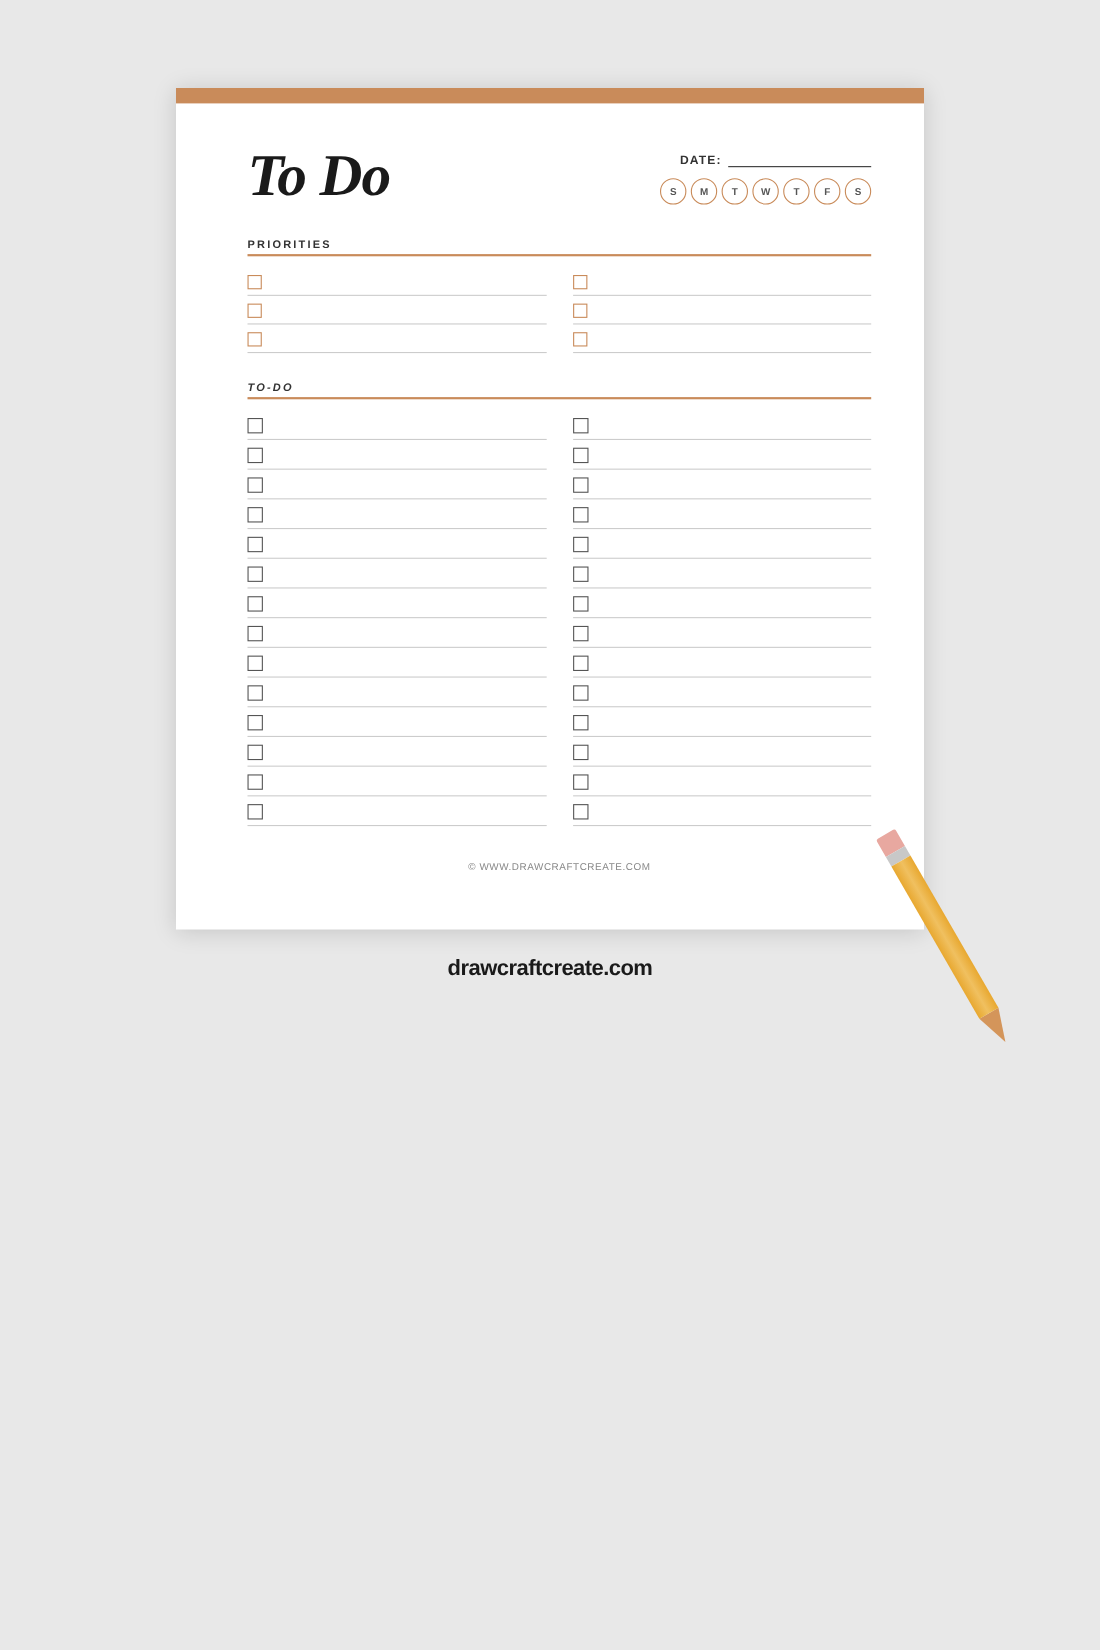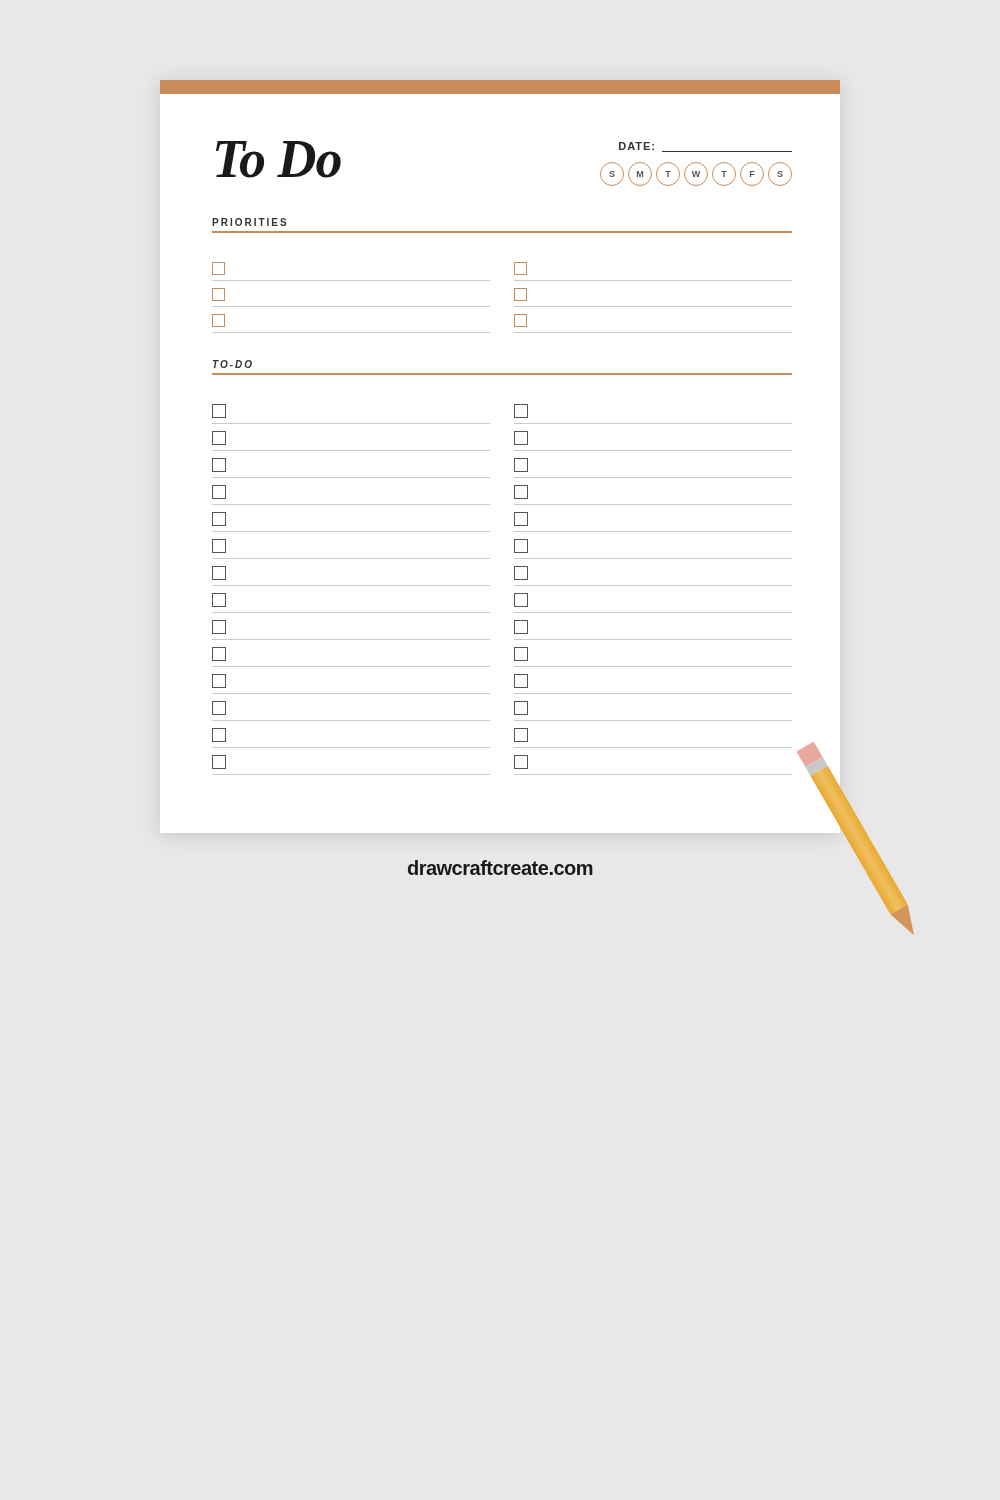--- a/index.html
+++ b/index.html
@@ -24,21 +24,21 @@
       position: relative;
     }
 
     .top-bar {
       height: 14px;
       background-color: #c98b5a;
       width: 100%;
     }
 
     .page-content {
-      padding: 36px 48px 36px 52px;
+      padding: 36px 48px 36px 65px;
     }
 
     
     .header-row {
       display: flex;
       justify-content: space-between;
       align-items: flex-start;
       margin-bottom: 28px;
     }
 
@@ -92,21 +92,21 @@
       display: flex;
       align-items: center;
       justify-content: center;
       font-size: 9px;
       font-weight: 600;
       color: #555;
     }
 
     
     .section-header {
-      margin-bottom: 24px;
+      margin-bottom: 0;
       margin-top: 4px;
     }
 
     .section-label {
       font-size: 10px;
       font-weight: 700;
       letter-spacing: 2px;
       color: #333;
       display: block;
       margin-bottom: 3px;
@@ -410,20 +410,23 @@
       <div class="check-item">
         <div class="check-box-dark"></div>
         <div class="check-line"></div>
       </div>
       <div class="check-item">
         <div class="check-box-dark"></div>
         <div class="check-line"></div>
       </div>
     </div>
 
+    <div class="page-footer">
+      <span>© WWW.DRAWCRAFTCREATE.COM</span>
+    </div>
 
   </div>
 
   <div class="pencil-wrapper">
     <div class="pencil-eraser"></div>
     <div class="pencil-metal"></div>
     <div class="pencil-body"></div>
     <div class="pencil-tip"></div>
   </div>
 

